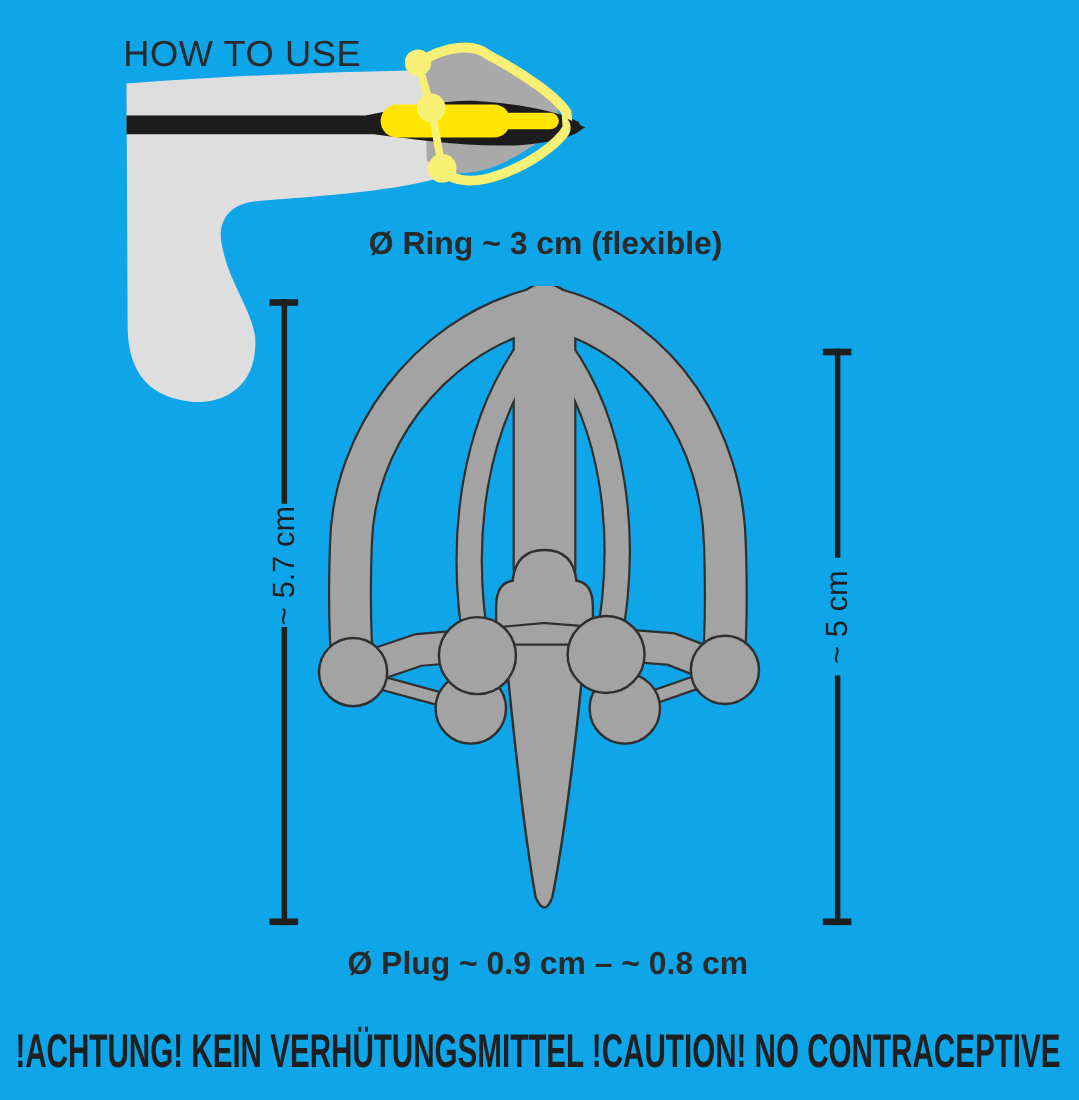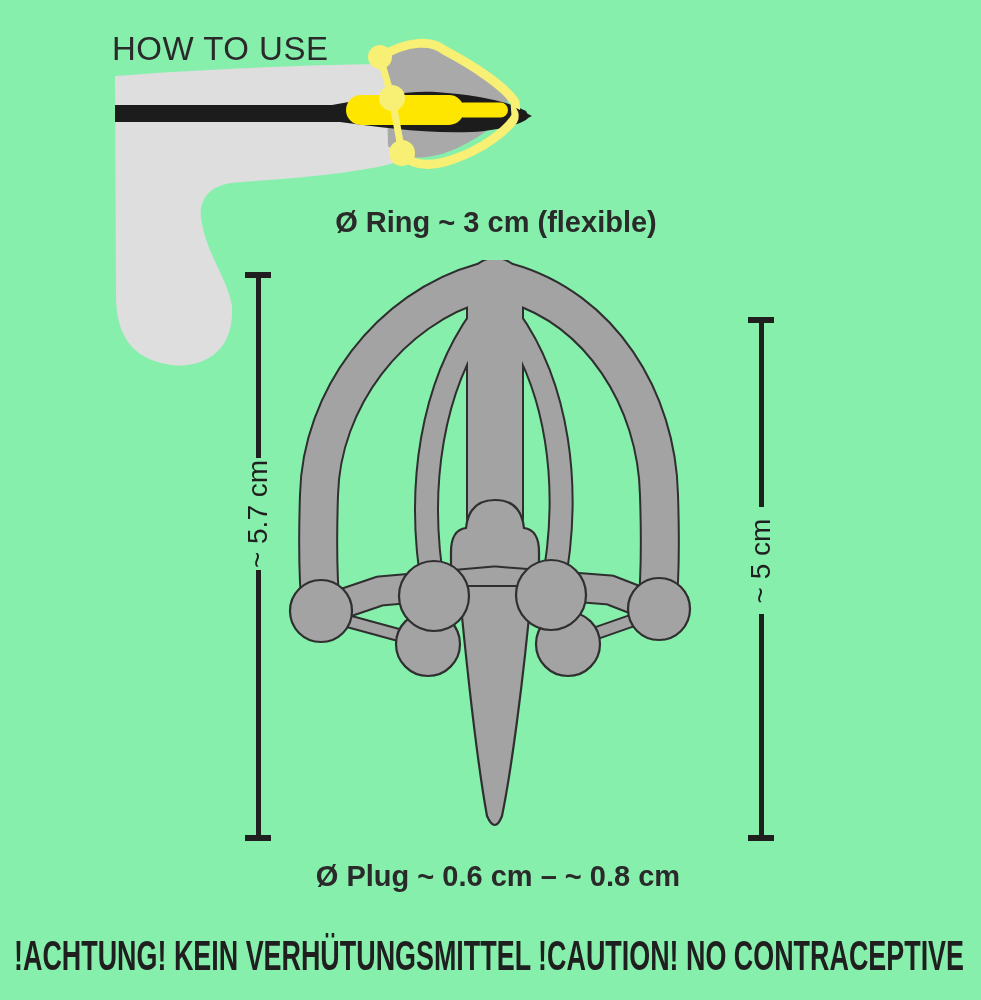--- a/index.html
+++ b/index.html
@@ -1,16 +1,16 @@
 <!DOCTYPE html>
 <html><head>
 <meta charset="utf-8">
 <style>
   html,body{margin:0;padding:0;background:#fff;}
-  .stage{position:relative;width:981px;height:1000px;background:#86efac;overflow:hidden;
+  .stage{position:relative;width:981px;height:1000px;background:#0ea5e9;overflow:hidden;
          font-family:"Liberation Sans",sans-serif;color:#2a2a2a;}
   .abs{position:absolute;}
   .title{left:112px;top:30px;font-size:33px;letter-spacing:.5px;color:#2a2a2a;white-space:nowrap;}
   .label{font-size:29px;color:#2a2a2a;white-space:nowrap;transform:translateX(-50%);font-weight:bold;}
   .dim-label{font-size:28px;color:#1f1f1f;white-space:nowrap;
              transform:translate(-50%,-50%) rotate(-90deg);}
   .dim-cap{width:26px;height:6px;background:#1f1f1f;}
   .dim-seg{width:5px;background:#1f1f1f;}
   .part{fill:#a3a3a3;stroke:#2f2f2f;stroke-width:2.2px;}
   .warning-text{font-family:"Liberation Sans",sans-serif;font-weight:bold;fill:#1f1f1f;}
@@ -93,19 +93,19 @@
   </div>
 
   <div>
     <div class="abs dim-cap" style="left:748px;top:317px"></div>
     <div class="abs dim-seg" style="left:759px;top:317px;height:190px"></div>
     <div class="abs dim-label" style="left:761px;top:561px">~ 5 cm</div>
     <div class="abs dim-seg" style="left:759px;top:614px;height:227px"></div>
     <div class="abs dim-cap" style="left:748px;top:835px"></div>
   </div>
 
-  <div class="abs label" style="left:498px;top:860px">Ø Plug ~ 0.6 cm – ~ 0.8 cm</div>
+  <div class="abs label" style="left:498px;top:860px">Ø Plug ~ 0.9 cm – ~ 0.8 cm</div>
 
   <svg class="abs" style="left:0;top:930px" width="981" height="60" viewBox="0 0 981 60">
     <text x="14" y="40" font-size="43" class="warning-text" textLength="950" lengthAdjust="spacingAndGlyphs">!ACHTUNG! KEIN VERHÜTUNGSMITTEL !CAUTION! NO CONTRACEPTIVE</text>
   </svg>
 
 </div>
 
 </body></html>

